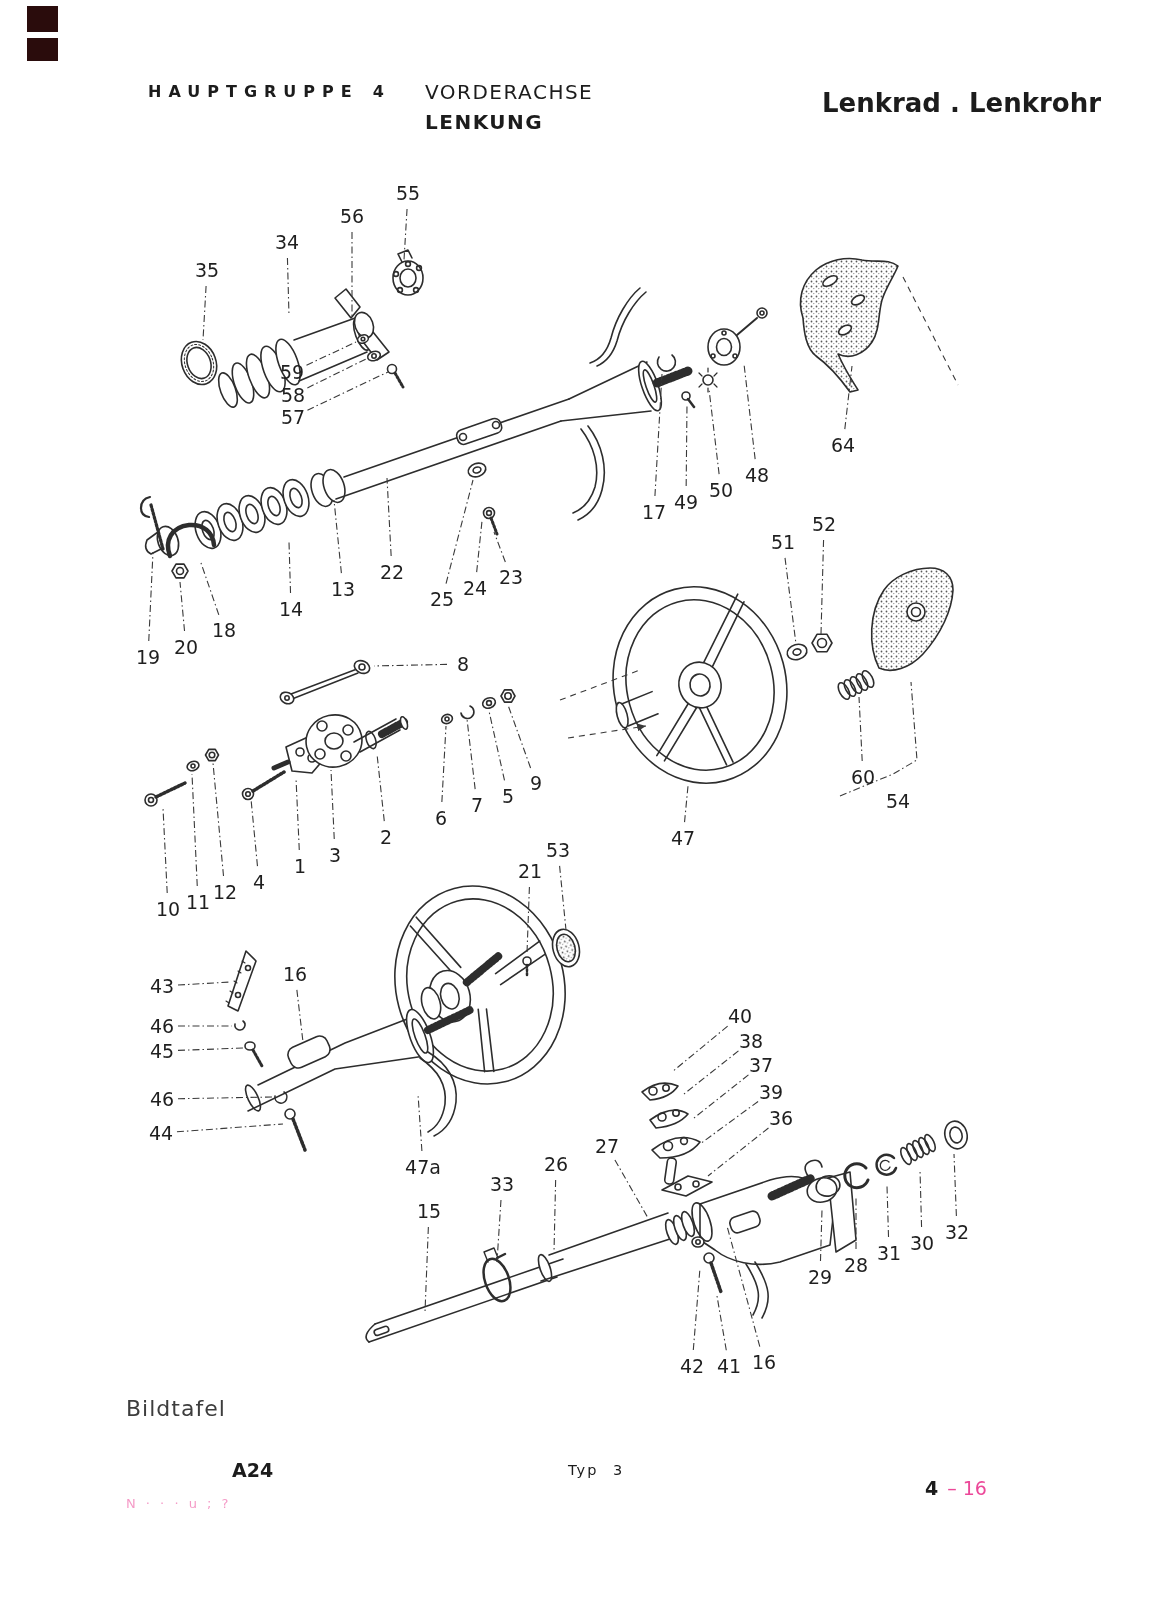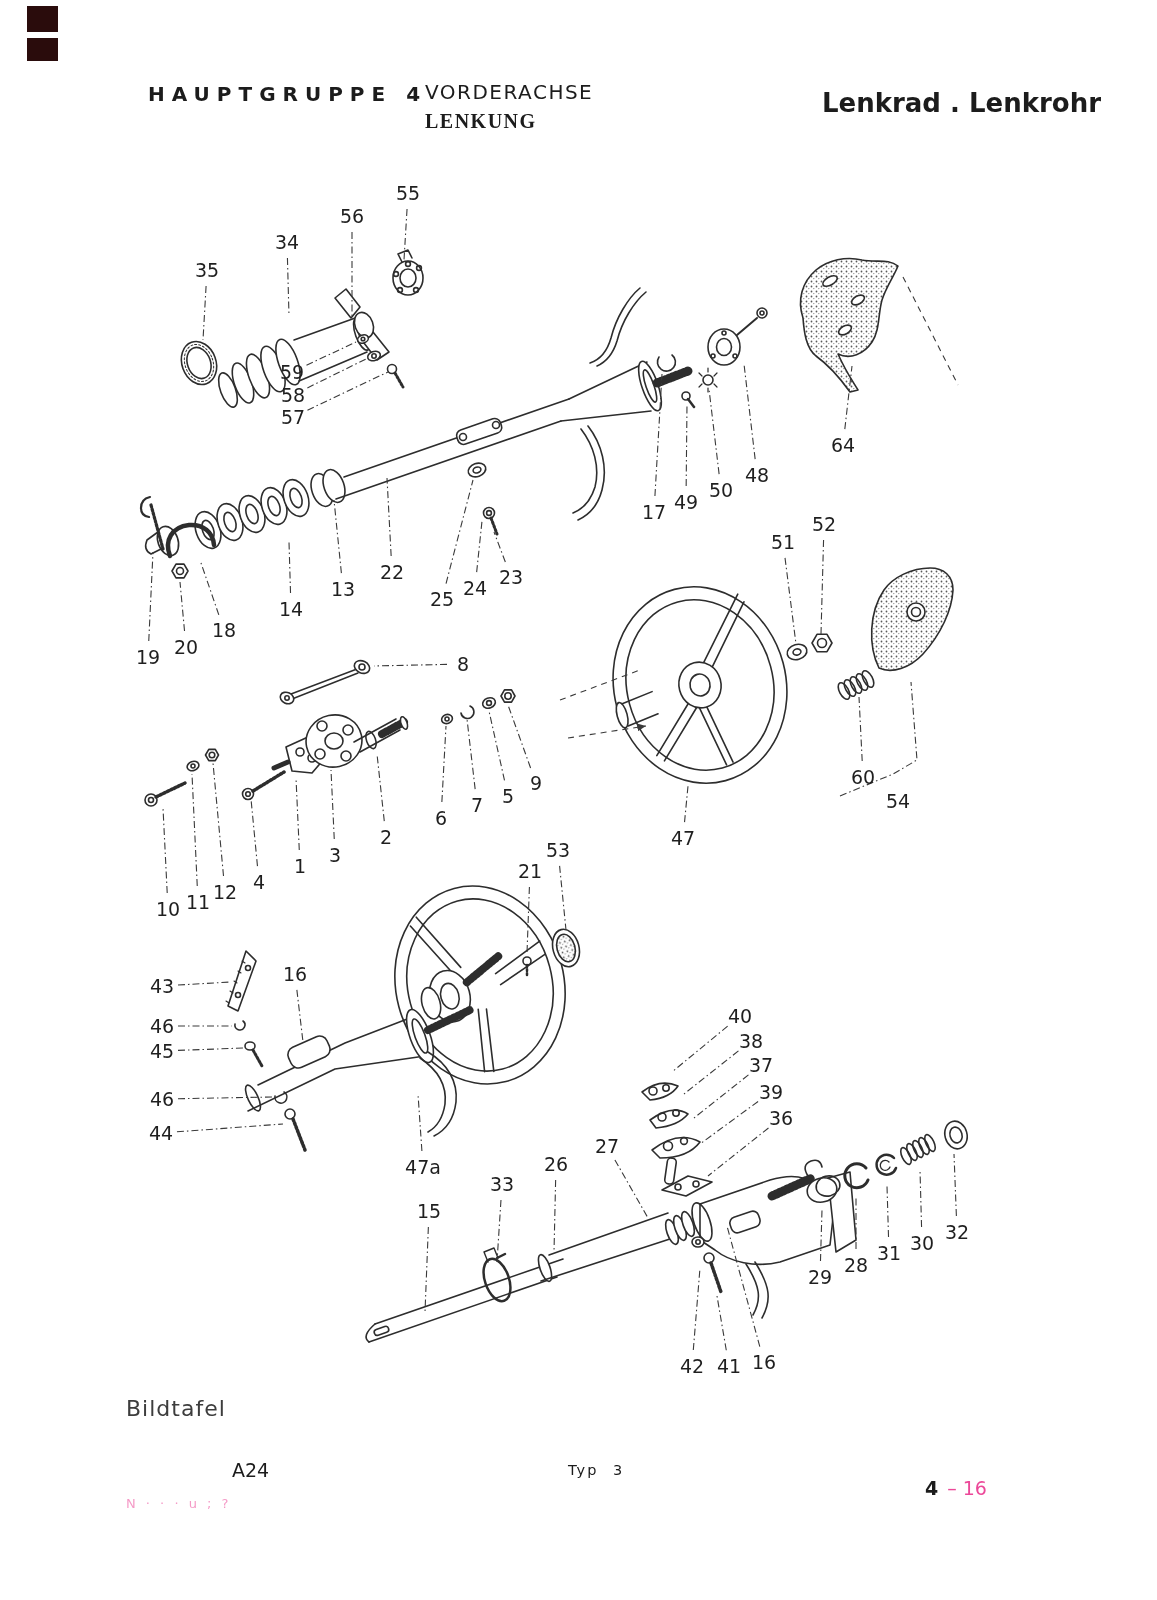--- a/index.html
+++ b/index.html
@@ -1,26 +1,26 @@
 <!DOCTYPE html>
 <html><head>
 <meta charset="utf-8">
 <style>
   html,body{margin:0;padding:0;background:#e8e8e8;}
   .page{position:relative;width:1157px;height:1600px;background:#ffffff;overflow:hidden;
         font-family:"DejaVu Sans",sans-serif;color:#1c1c1c;}
   .abs{position:absolute;white-space:nowrap;}
   .regmark{position:absolute;background:#2a0c0c;}
-  .hg{left:148px;top:82px;font-size:20px;font-weight:bold;letter-spacing:7px;}
+  .hg{left:148px;top:82px;font-size:16px;font-weight:bold;letter-spacing:7px;}
   .hg .num{margin-left:14px;letter-spacing:0;}
   .ttl1{left:425px;top:80px;font-size:20px;font-weight:normal;letter-spacing:1.5px;}
-  .ttl2{left:425px;top:110px;font-size:20px;font-weight:bold;letter-spacing:1.5px;font-family:Liberation Serif, serif;}
+  .ttl2{left:425px;top:110px;font-size:20px;font-weight:bold;letter-spacing:1.5px;}
   .sect{left:822px;top:88px;font-size:26px;font-weight:bold;}
   .bild{left:126px;top:1396px;font-size:22px;color:#3d3d3d;letter-spacing:1px;}
-  .plate{left:232px;top:1459px;font-size:19px;font-weight:normal;}
+  .plate{left:232px;top:1459px;font-size:19px;font-weight:bold;}
   .stamp{left:126px;top:1496px;font-size:13px;color:#ec4899;opacity:.55;letter-spacing:3px;}
   .typ{left:568px;top:1462px;font-size:14.5px;letter-spacing:2px;word-spacing:8px;}
   .pageno{left:925px;top:1477px;font-size:19px;}
   .pageno .pg{font-weight:bold;}
   .pageno .pr{font-weight:normal;color:#ec4899;margin-left:9px;}
   svg#diagram{position:absolute;left:0;top:0;}
   #diagram .ln{stroke:#2d2d2d;stroke-width:1.6;fill:none;stroke-linecap:round;stroke-linejoin:round;}
   #diagram .fw{fill:#ffffff;}
   #diagram .stip{fill:url(#stip);}
   #diagram .callout{font-family:"DejaVu Sans",sans-serif;font-size:19px;fill:#1f1f1f;stroke:none;}

